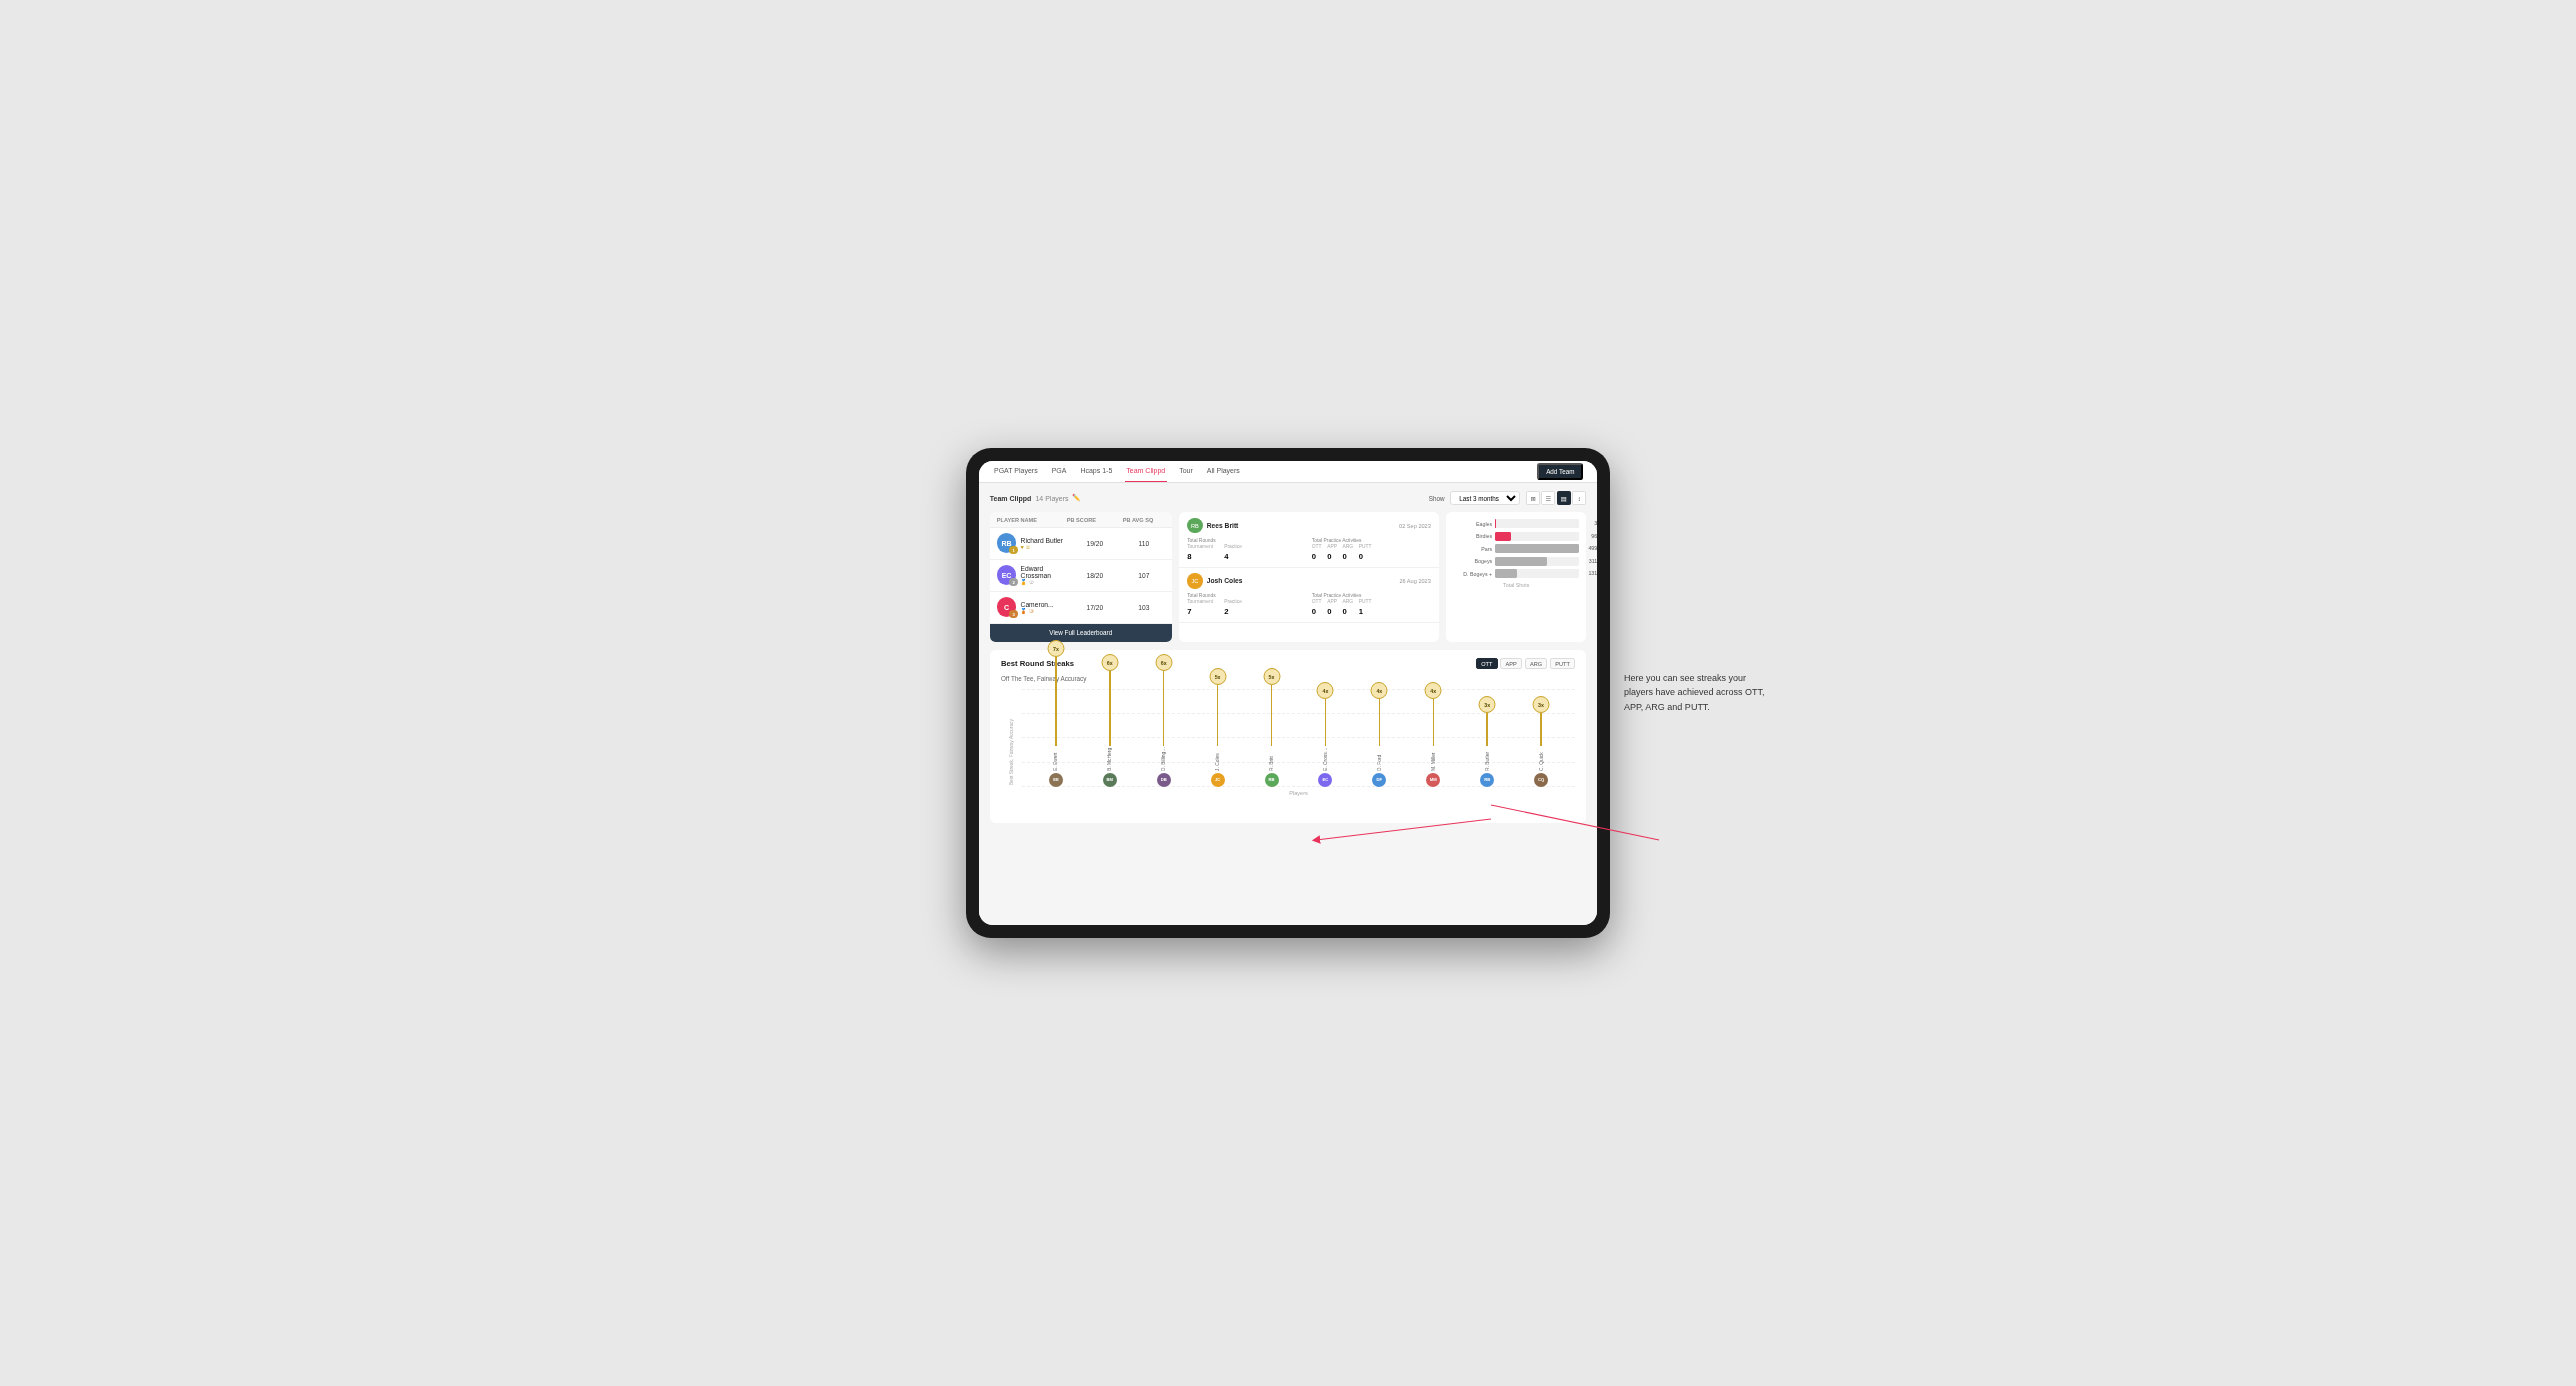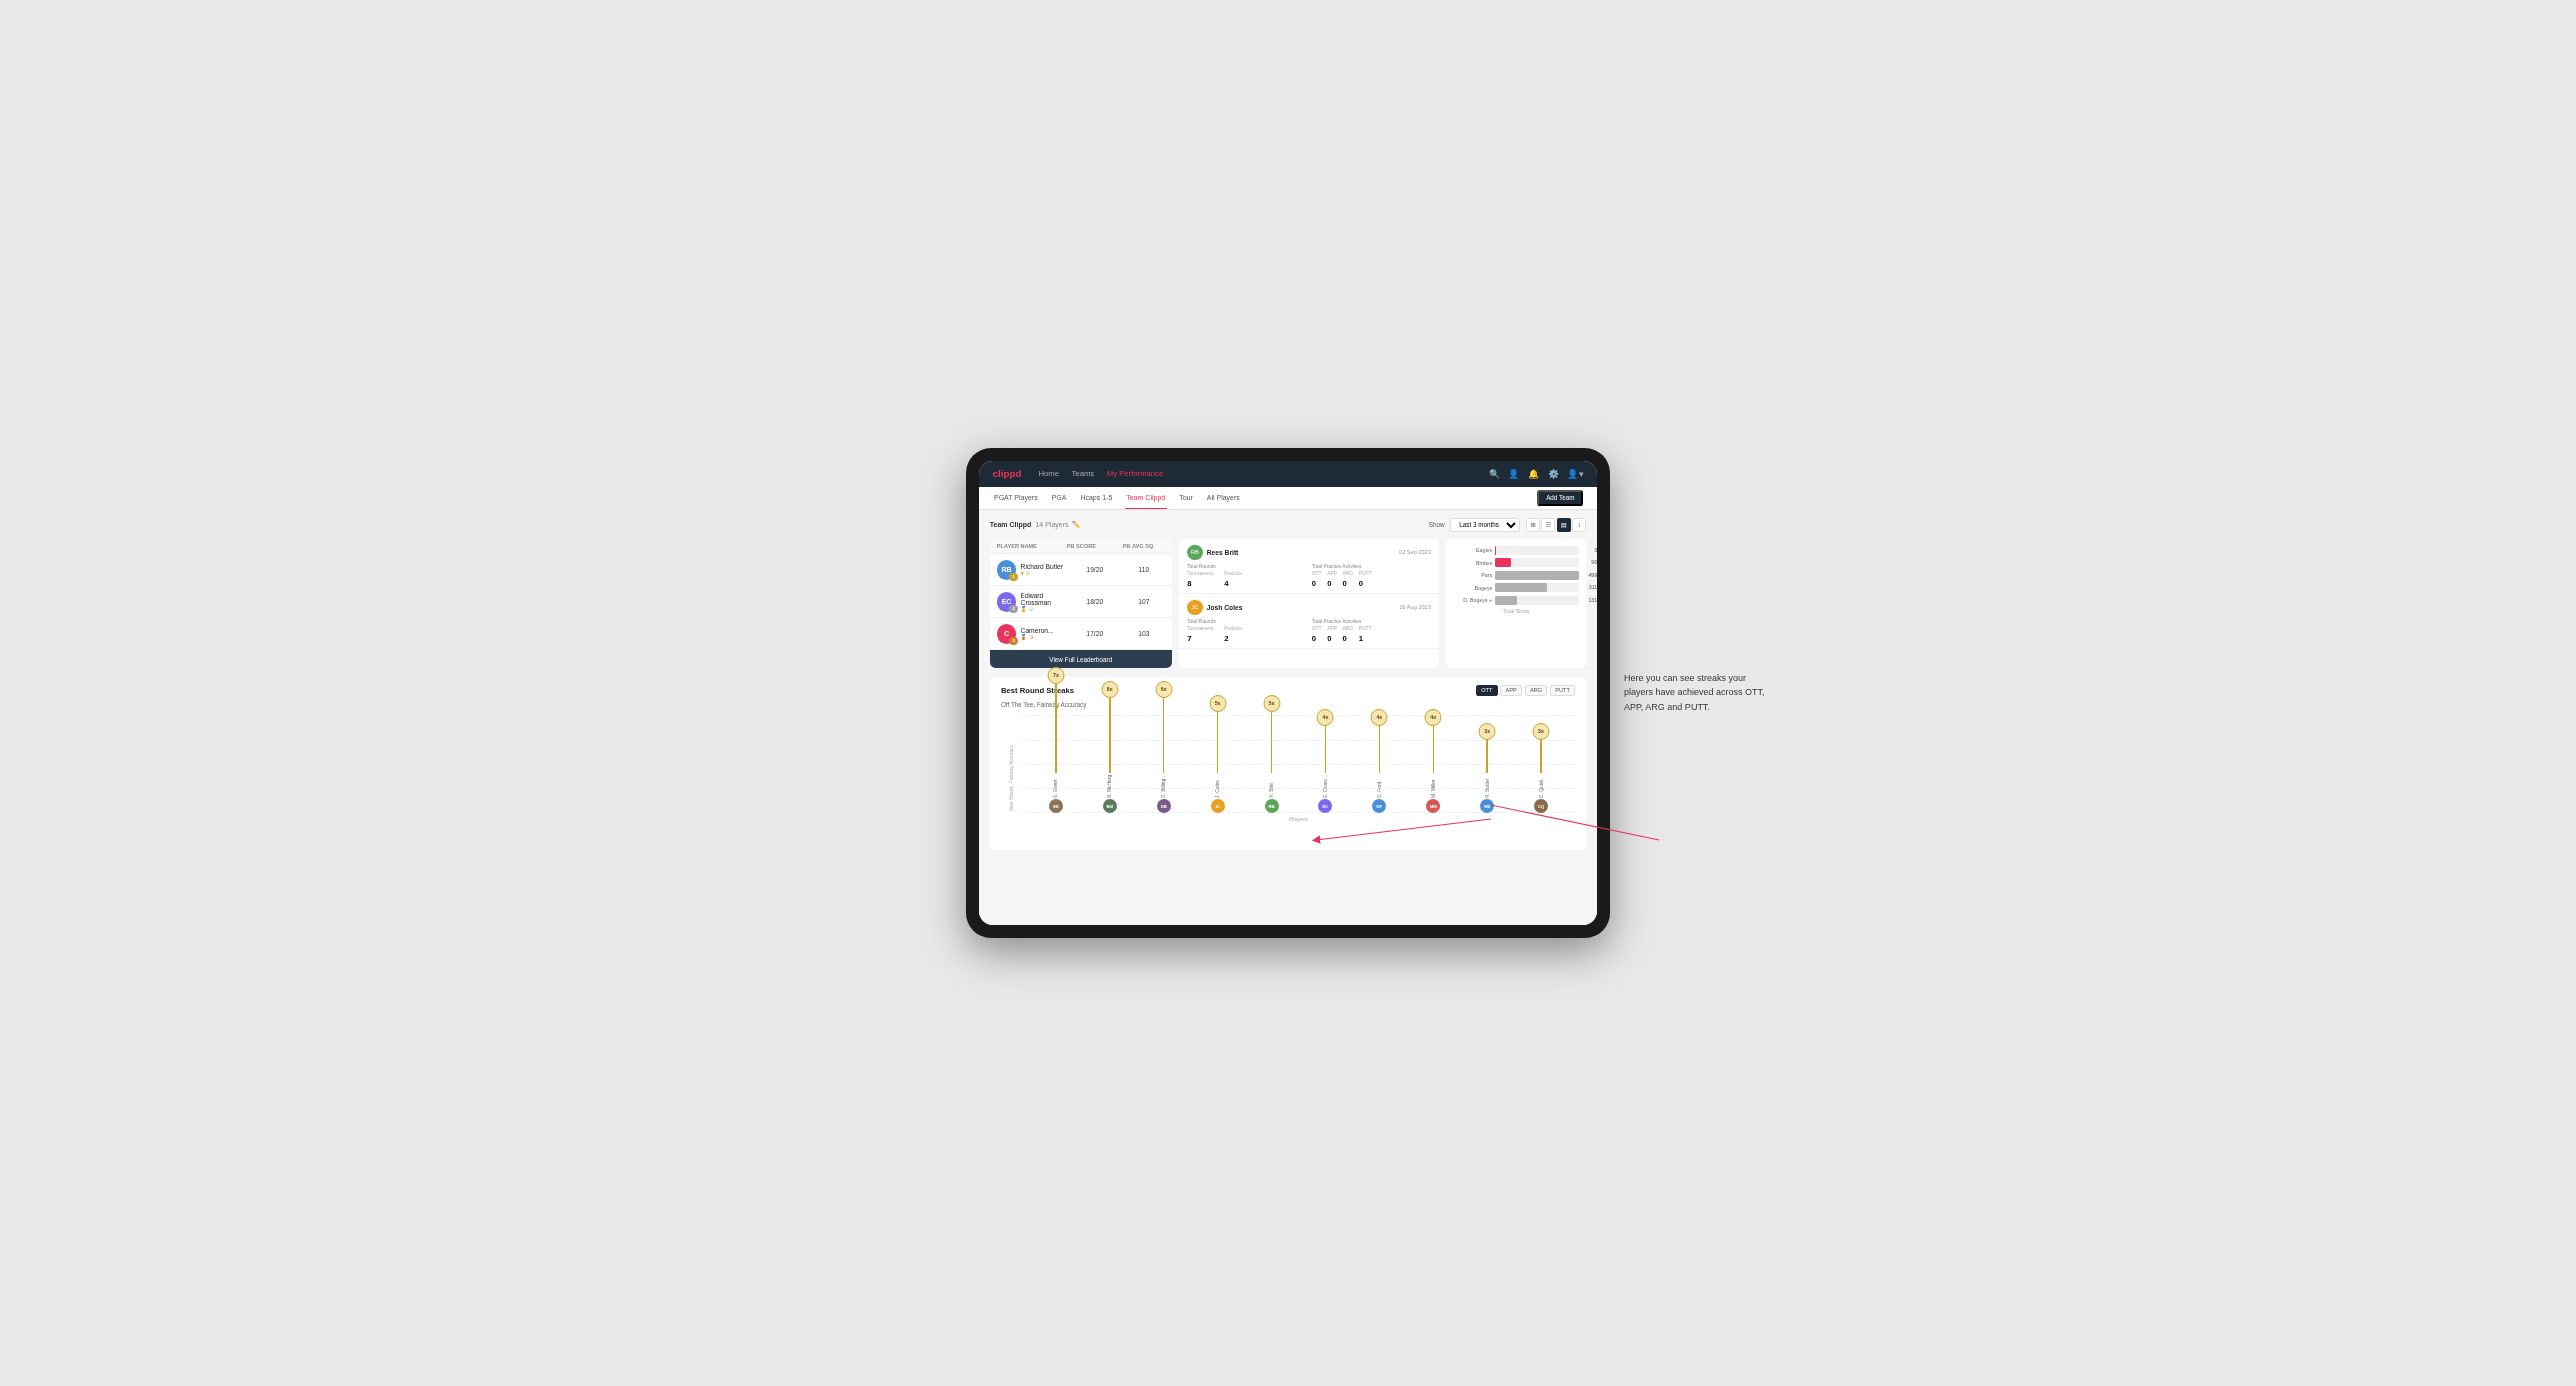--- a/index.html
+++ b/index.html
@@ -347,35 +347,20 @@
       position: relative;
     }
   </style>
 </head>
 <body>
 
 <div class="tablet-wrapper" style="position:relative; display:inline-block;">
   <div class="tablet-frame">
     <div class="tablet-screen">
 
-      <nav class="navbar">
-        <span class="logo">clippd</span>
-        <div class="nav-links">
-          <span class="nav-link">Home</span>
-          <span class="nav-link">Teams</span>
-          <span class="nav-link active">My Performance</span>
-        </div>
-        <div class="nav-icons">
-          <span class="nav-icon">🔍</span>
-          <span class="nav-icon">👤</span>
-          <span class="nav-icon">🔔</span>
-          <span class="nav-icon">⚙️</span>
-          <span class="nav-icon">👤▾</span>
-        </div>
-      </nav>
 
       <nav class="subnav">
         <div class="subnav-links">
           <span class="subnav-link">PGAT Players</span>
           <span class="subnav-link">PGA</span>
           <span class="subnav-link">Hcaps 1-5</span>
           <span class="subnav-link active">Team Clippd</span>
           <span class="subnav-link">Tour</span>
           <span class="subnav-link">All Players</span>
         </div>

